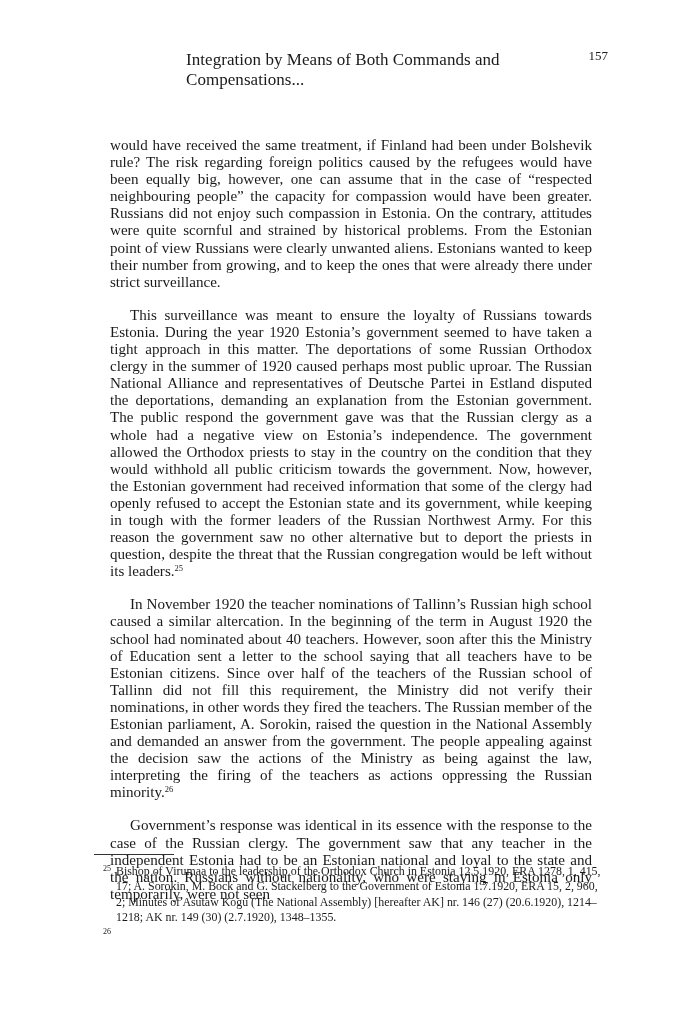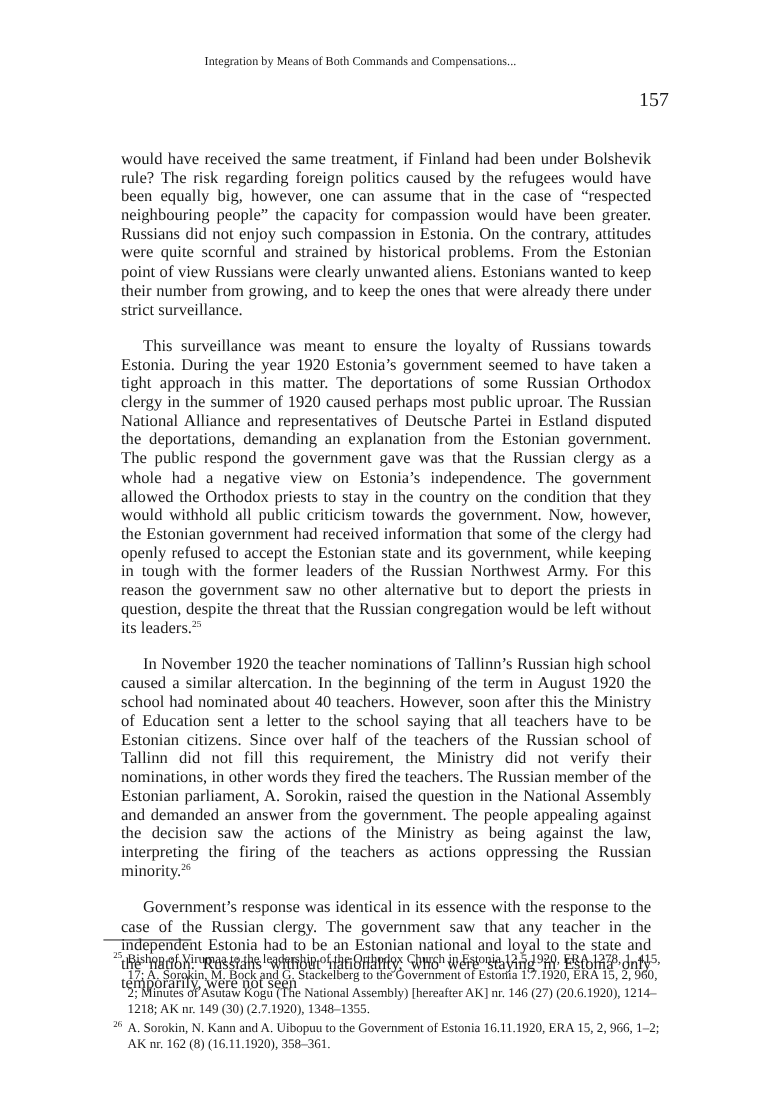--- a/index.html
+++ b/index.html
@@ -1,20 +1,20 @@
 <!DOCTYPE html>
 <html><head>
 <meta charset="utf-8">
 <style>
   html, body { margin: 0; padding: 0; background: #ffffff; }
   body { width: 700px; height: 1014px; position: relative; overflow: hidden;
          font-family: "Liberation Serif", "DejaVu Serif", serif; color: #1a1a1a; }
   .header { position: absolute; top: 48px; left: 94px; width: 514px; height: 20px; }
-  .running-title { position: absolute; left: 92px; top: 2px; font-size: 11px; letter-spacing: 0.05px; }
-  .page-number { position: absolute; right: 0; top: 0; font-size: 18px; margin-top: 32px; }
+  .running-title { position: absolute; left: 92px; top: 2px; font-size: 17px; letter-spacing: 0.05px; }
+  .page-number { position: absolute; right: 0; top: 0; font-size: 13px; }
   .body-text { position: absolute; top: 121px; left: 94px; width: 514px; font-size: 15.1px;
                line-height: 17.1px; text-align: justify; }
   .body-text p { margin: 16px; text-indent: 0; }
   .body-text p.indent { text-indent: 20px; }
   sup { font-size: 8.5px; line-height: 0; vertical-align: 5px; }
   .fn-rule { position: absolute; top: 854px; left: 94px; width: 80px; height: 0; border-top: 1px solid #333; }
   .footnotes { position: absolute; top: 864px; left: 94px; width: 514px; font-size: 11.9px; line-height: 15.4px; }
   .fn { position: relative; padding-left: 22px; text-align: left; margin: 0 0 1px 0; }
   .fn-mark { position: absolute; left: 9px; top: -3px; font-size: 8px; }
 </style>
@@ -35,15 +35,14 @@
 
 <div class="fn-rule"></div>
 
 <div class="footnotes">
   <p class="fn">
     <span class="fn-mark">25</span>
     <span>Bishop of Virumaa to the leadership of the Orthodox Church in Estonia 12.5.1920, ERA 1278, 1, 415, 17; A. Sorokin, M. Bock and G. Stackelberg to the Government of Estonia 1.7.1920, ERA 15, 2, 960, 2; Minutes of Asutaw Kogu (The National Assembly) [hereafter AK] nr. 146 (27) (20.6.1920), 1214–1218; AK nr. 149 (30) (2.7.1920), 1348–1355.</span>
   </p>
   <p class="fn">
     <span class="fn-mark">26</span>
-    <span>A. Sorokin, N. Kann and A. Uibopuu to the Government of Estonia 16.11.1920, ERA 15, 2, 966, 1–2; AK nr. 162 (8) (16.11.1920), 358–361.</span>
   </p>
 </div>
 
 </body></html>

